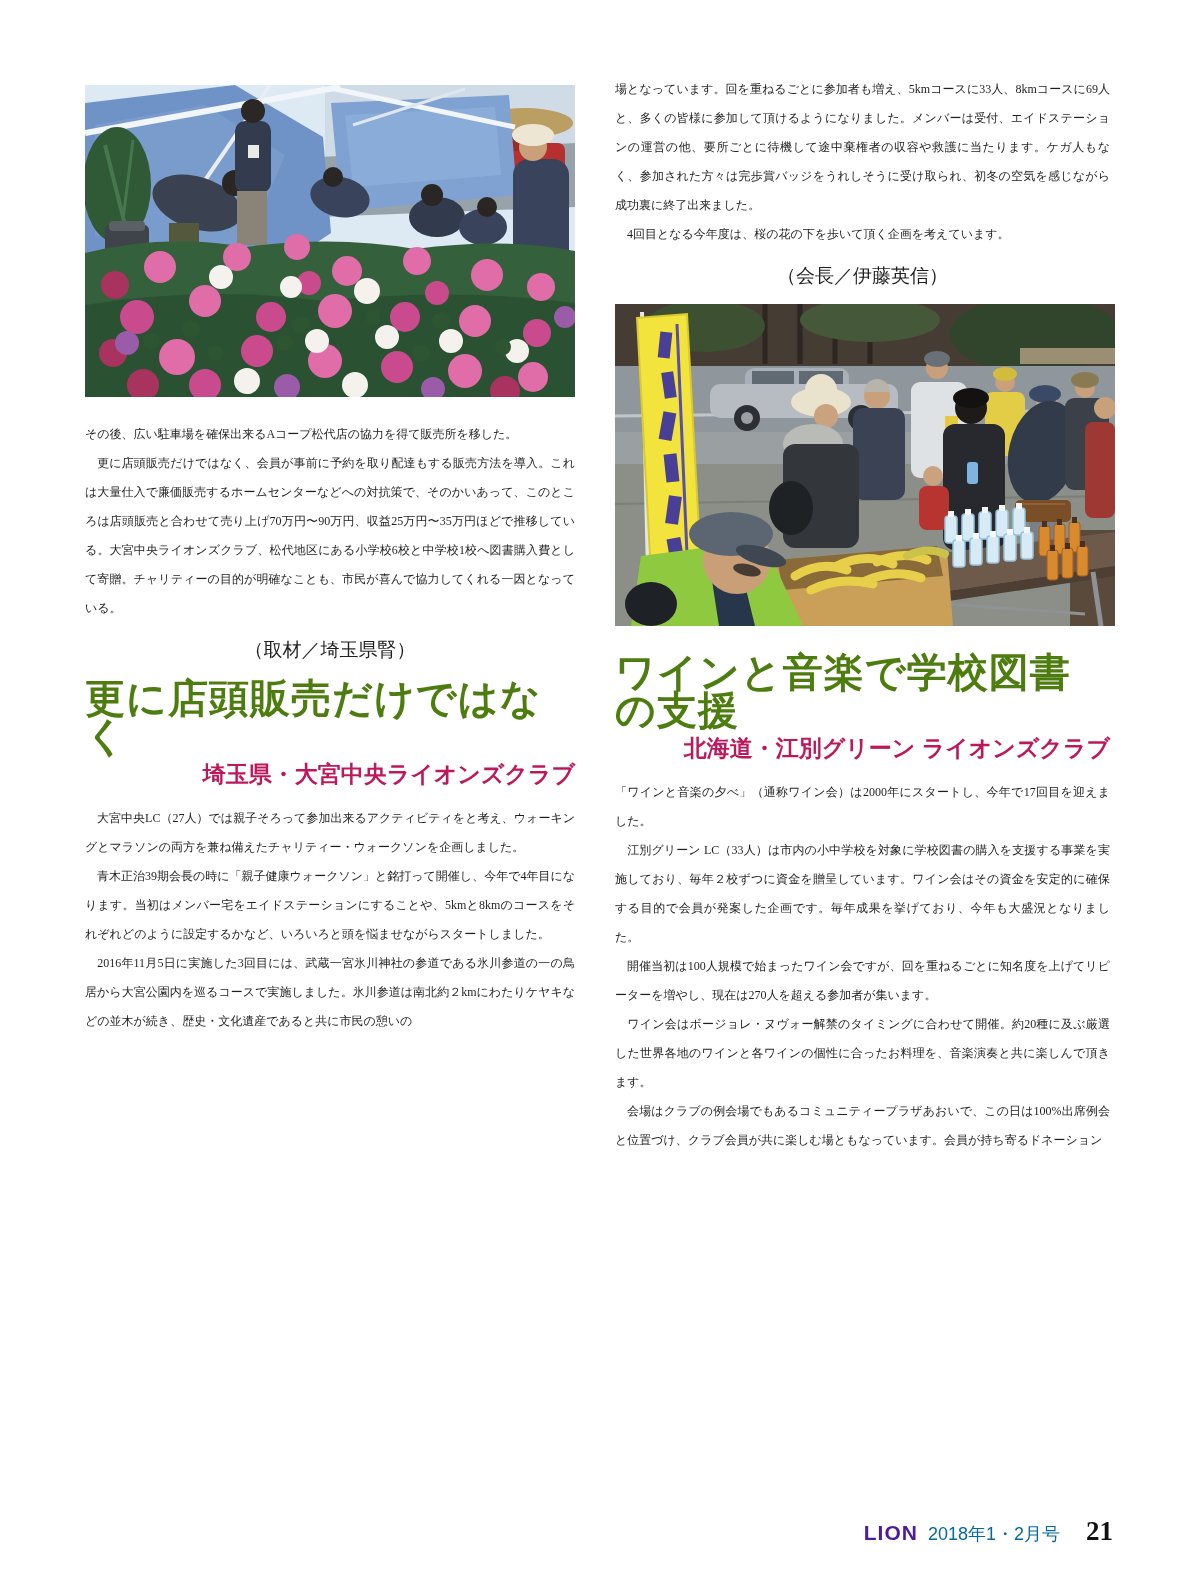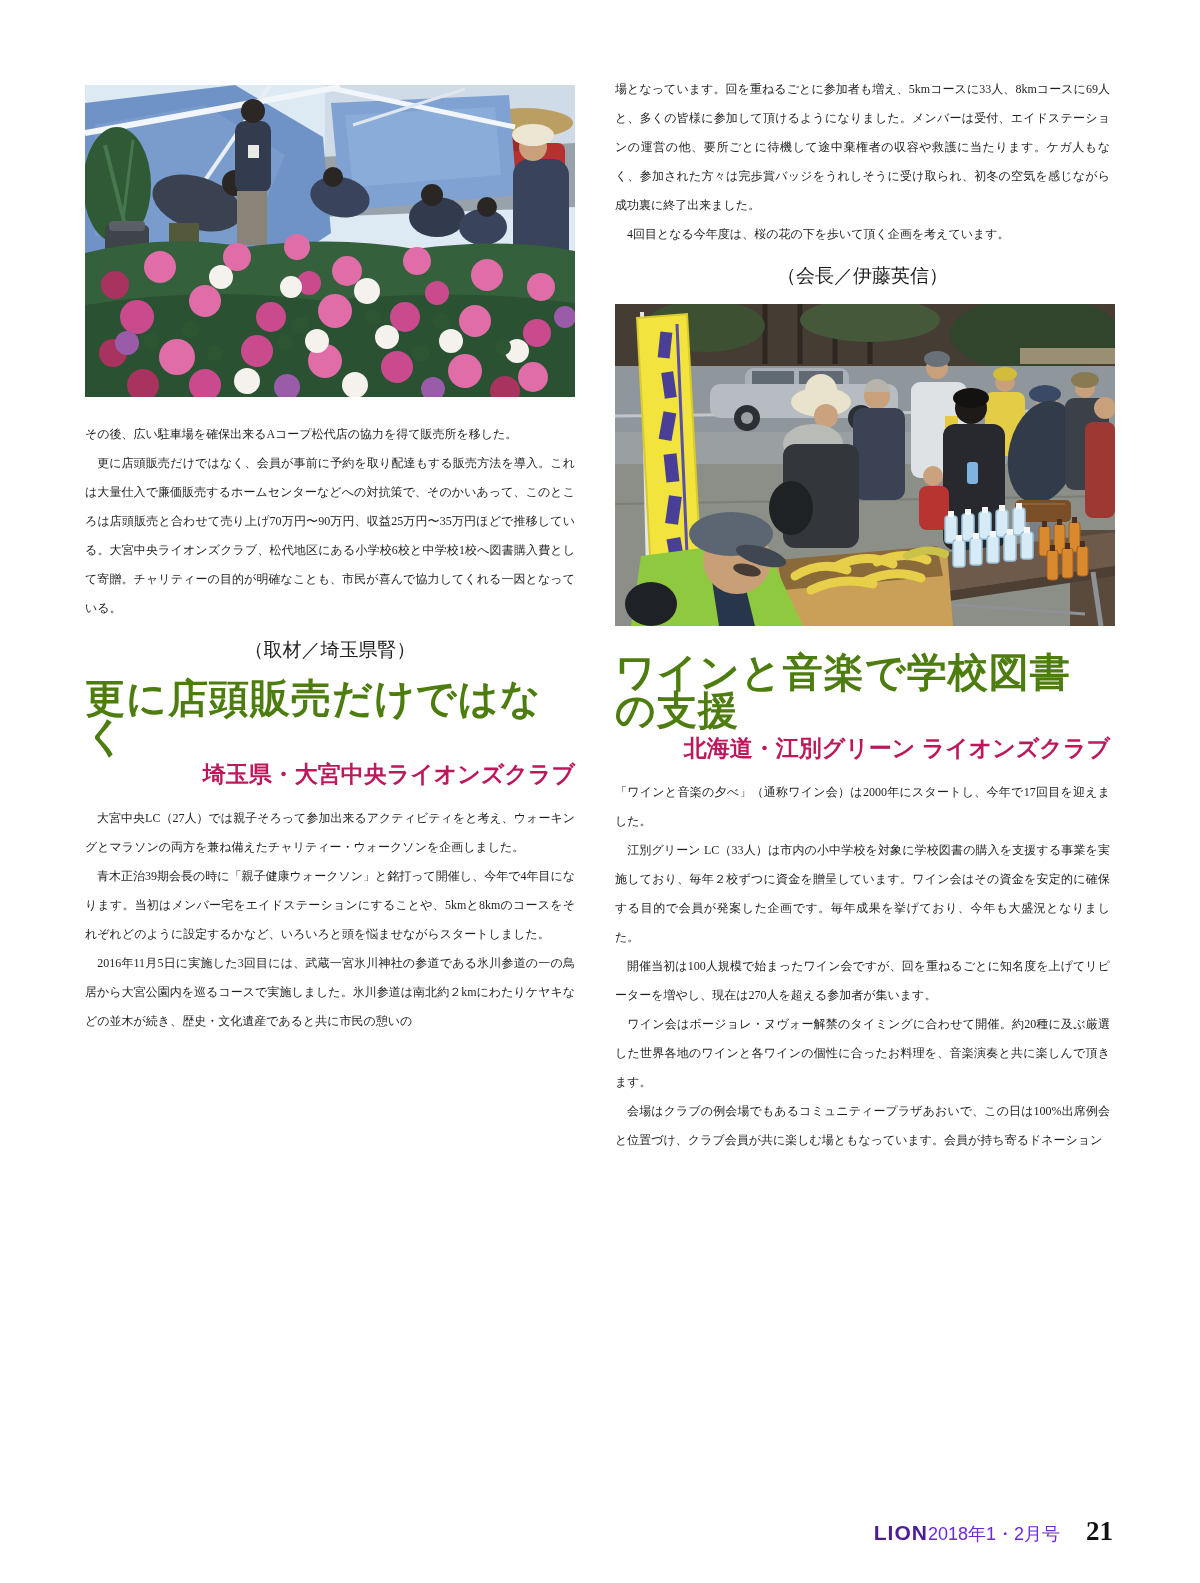--- a/index.html
+++ b/index.html
@@ -25,21 +25,21 @@
   }
   .photo{display:block;}
   .photo-2{margin-top:14px;}
   .title-after-photo{margin-top:27px;}
   .footer{
     position:absolute;top:1516px;right:87px;
     display:flex;align-items:baseline;
     font-family:"Liberation Sans","DejaVu Sans",sans-serif;
   }
   .footer-mag{color:#4c1d95;font-weight:bold;font-size:21px;letter-spacing:1px;}
-  .footer-issue{font-size:18px;color:#6d28d9;}
+  .footer-issue{font-size:18px;color:#0369a1;margin-left:10px;}
   .footer-page{font-family:"Liberation Serif","DejaVu Serif",serif;font-weight:bold;font-size:27px;color:#101010;margin-left:26px;}
 </style>
 </head>
 <body>
 
 <div class="page">
 
   <div class="col col-left">
 
     <svg class="photo" width="490" height="312" viewBox="0 0 490 312">

